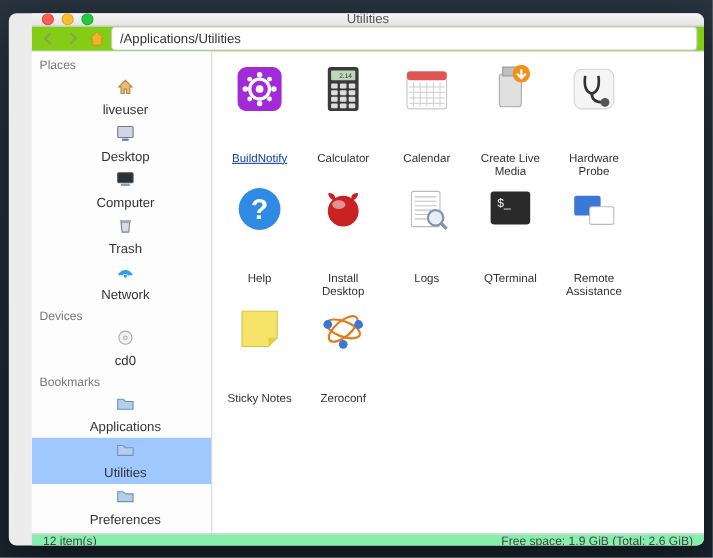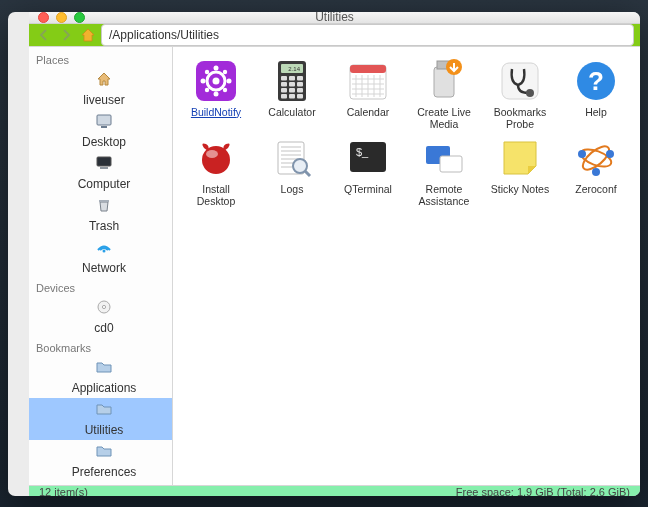--- a/index.html
+++ b/index.html
@@ -10,30 +10,30 @@
   .tl { width: 11px; height: 11px; border-radius: 50%; }
   .tl.red { background: #ff5f57; border: .5px solid #e24640; }
   .tl.yel { background: #ffbd2e; border: .5px solid #dfa023; }
   .tl.grn { background: #28c940; border: .5px solid #1fa72f; }
   .title { position: absolute; left: 0; right: 0; text-align: center; font-size: 12px; color: #555; }
   .toolbar { height: 32px; background: #84cc16; display: flex; align-items: center; gap: 4px; padding: 0 6px; border-bottom: 1px solid #d7d7d7; }
   .navbtn { width: 18px; height: 18px; display: flex; align-items: center; justify-content: center; opacity: .55; }
   .navbtn.home { opacity: 1; }
   .pathbar { flex: 1; height: 22px; background: #fff; border: 1px solid #c9c9c9; border-radius: 4px; padding: 0 7px; font-size: 12px; color: #333; }
   .body { flex: 1; display: flex; background: #fff; }
-  .sidebar { width: 144px; border-right: 1px solid #d7d7d7; background: #fdfdfd; padding: 3px 0; font-size: 12px; overflow: hidden; }
+  .sidebar { width: 164px; border-right: 1px solid #d7d7d7; background: #fdfdfd; padding: 3px 0; font-size: 12px; overflow: hidden; }
   .section-h { color: #777; font-size: 11px; padding: 4px 7px 2px; }
   .srow { display: flex; align-items: center; gap: 6px; padding: 3px 7px 3px 14px; color: #333; cursor: default; flex-direction: column; }
   .srow.sel { background: #9ec8ff; }
   .sicon { width: 16px; height: 16px; display: flex; align-items: center; justify-content: center; font-size: 13px; }
   .main { flex: 1; padding: 10px 6px; overflow: auto; }
   .grid { display: flex; flex-wrap: wrap; gap: 4px 2px; align-content: flex-start; }
   .item { width: 74px; display: flex; flex-direction: column; align-items: center; text-align: center; font-size: 10.5px; color: #333; padding-top: 2px; cursor: default; }
   .item .ic { width: 44px; height: 44px; margin-bottom: 3px; display: flex; align-items: center; justify-content: center; position: relative; }
-  .item .lbl { line-height: 1.15; max-width: 72px; word-wrap: break-word; padding: 0 2px; }
+  .item .lbl { line-height: 1.15; max-width: 72px; word-wrap: break-word; padding: 0 2px; margin-top: 32px; }
   .item.sel .ic::before { content: ""; position: absolute; inset: -2px; background: rgba(120,160,230,.28); border-radius: 4px; z-index: -1; }
   .item.sel .lbl { color: #1642b5; text-decoration: underline; }
   .status { height: 22px; border-top: 1px solid #d7d7d7; background: #86efac; display: flex; align-items: flex-end; justify-content: space-between; padding: 0 10px; font-size: 11px; color: #444; }
   svg { display: block; }
 </style>
 </head>
 <body>
 
 <div class="window">
   <div class="titlebar">
@@ -227,21 +227,21 @@
           </div>
           <div class="item">
             <div class="ic">
               <svg width="44" height="44" viewBox="0 0 44 44">
                 <rect x="4" y="4" width="36" height="36" rx="7" fill="#f5f5f5" stroke="#d4d4d4"></rect>
                 <path d="M14 10 Q12 24 20 26 Q28 24 26 10" fill="none" stroke="#333" stroke-width="2.4"></path>
                 <path d="M20 26 Q20 34 30 34" fill="none" stroke="#333" stroke-width="2.4"></path>
                 <circle cx="32" cy="34" r="4" fill="#555"></circle>
               </svg>
             </div>
-            <div class="lbl">Bookmarks Probe</div>
+            <div class="lbl">Hardware Probe</div>
           </div>
           <div class="item">
             <div class="ic">
               <svg width="44" height="44" viewBox="0 0 44 44">
                 <circle cx="22" cy="22" r="19" fill="#2f8ae4"></circle>
                 <text x="22" y="31" font-size="26" font-weight="bold" fill="#fff" text-anchor="middle">?</text>
               </svg>
             </div>
             <div class="lbl">Help</div>
           </div>

